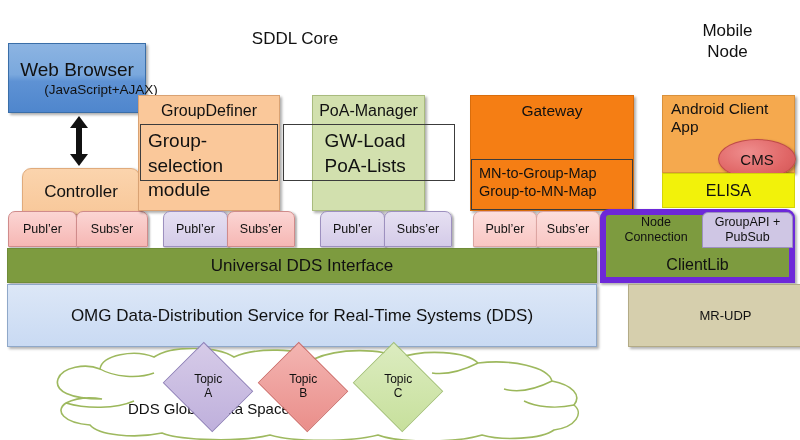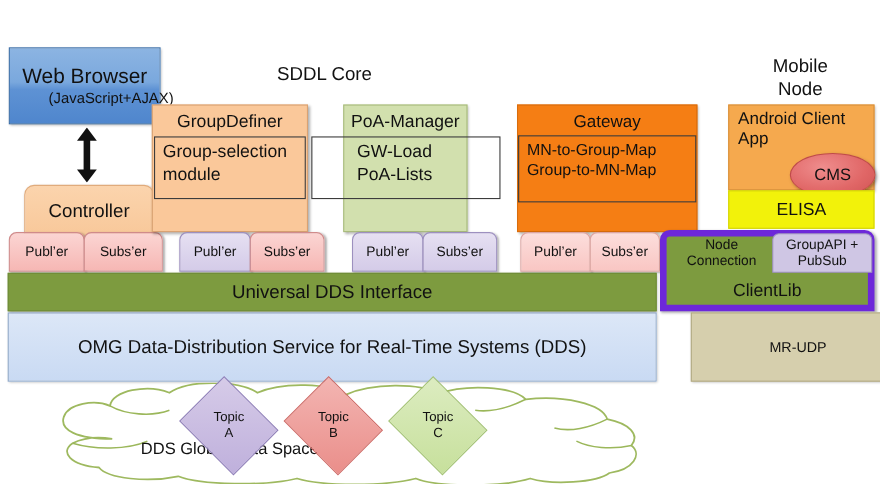--- a/index.html
+++ b/index.html
@@ -17,21 +17,20 @@
   }
   .abs { position: absolute; box-sizing: border-box; }
 
   
   .hdr {
     color: #111111;
     font-size: 17px;
     text-align: center;
     line-height: 1.25;
     white-space: pre-line;
-    margin-top: 29px;
   }
 
   
   .box {
     display: flex;
     flex-direction: column;
     align-items: center;
     border: 1px solid rgba(120,120,120,.75);
     box-shadow: 1.5px 1.5px 2.5px rgba(0,0,0,.32);
     color: #111;
@@ -71,30 +70,30 @@
   #groupdefiner {
     left: 138px; top: 95px; width: 142px; height: 116px;
     background: #fac89a; border: 1px solid #d9a273;
   }
   #poa-manager {
     left: 312px; top: 95px; width: 113px; height: 116px;
     background: #d2e0ae; border: 1px solid #a9bb7e;
   }
   #gateway {
     left: 470px; top: 95px; width: 164px; height: 116px;
-    background: #f57e14; border: 1px solid #d96d0c;
+    background: #f57e14; border: 1px solid #d96d0c; gap: 36px;
   }
   .svc .box-label { font-size: 16px; }
   #gateway .box-label { font-size: 15.5px; }
 
   
   .inner {
     border: 1px solid #3c3c3c;
     background: transparent;
-    font-size: 16px;
+    font-size: 19px;
     line-height: 1.28;
     padding: 4px 7px 5px 7px;
     text-align: left;
     white-space: pre-line;
     color: #111;
   }
   #groupdefiner .inner { margin-top: 4px; width: 122px; height: 46px; }
   #poa-manager .inner { margin-top: 4px; width: 122px; height: 46px; padding-left: 41px; }
   #gateway .inner { margin-top: 3px; width: 146px; height: 50px; font-size: 14.5px; }
 

